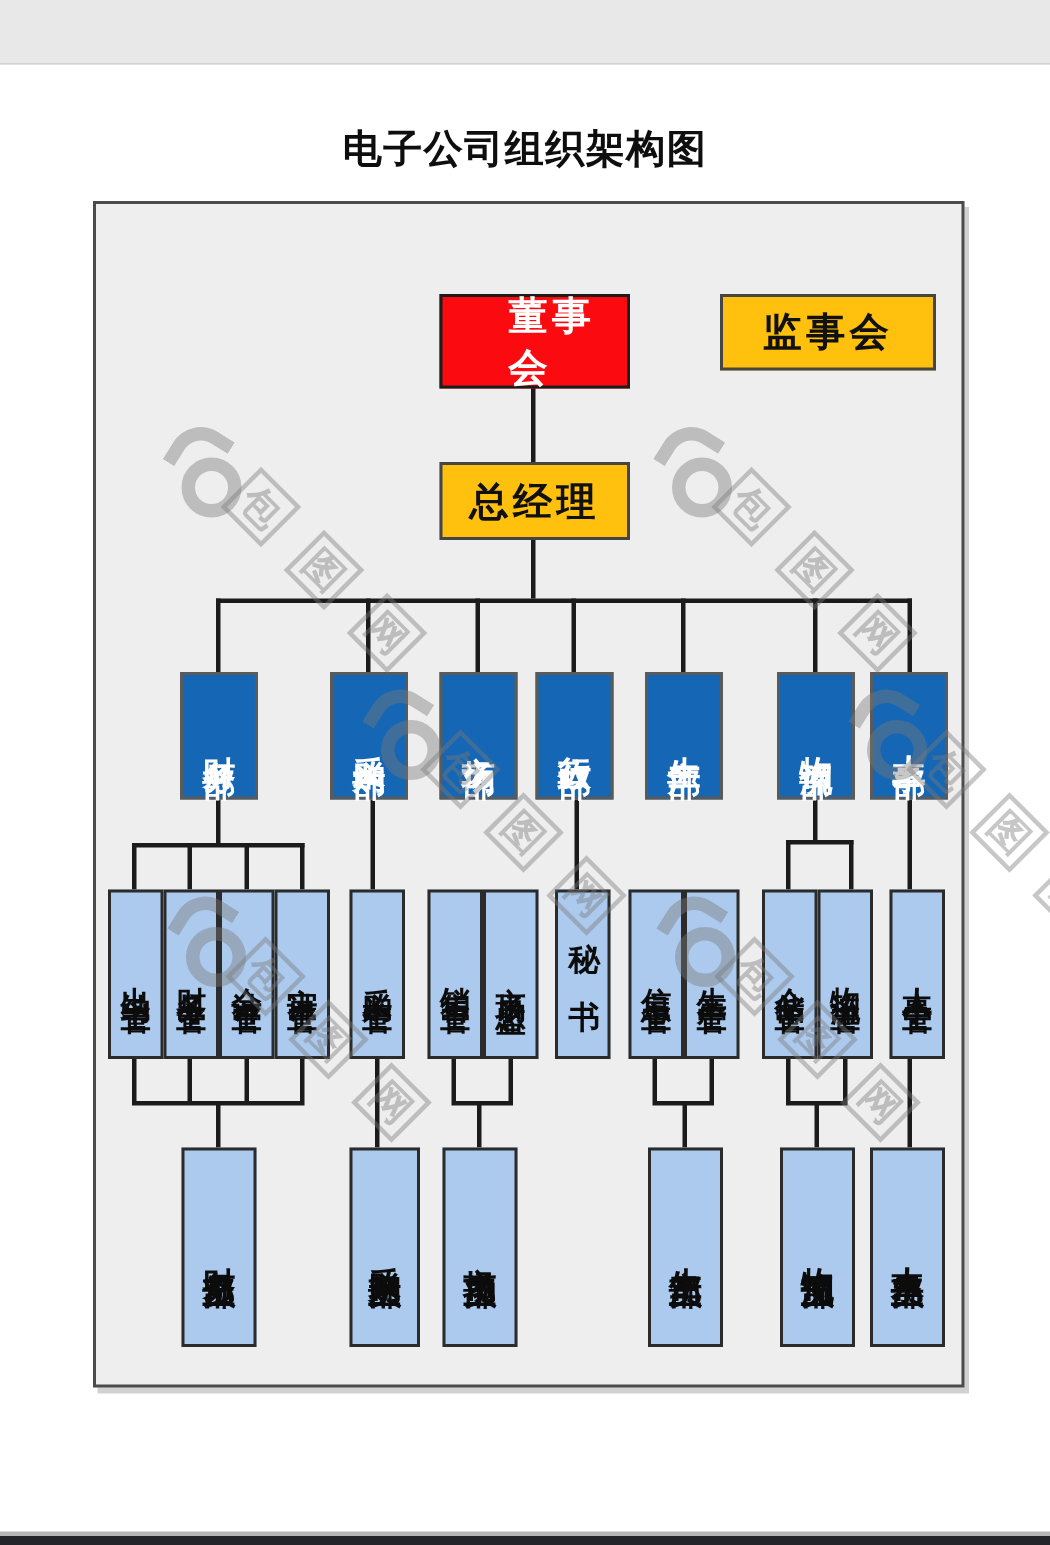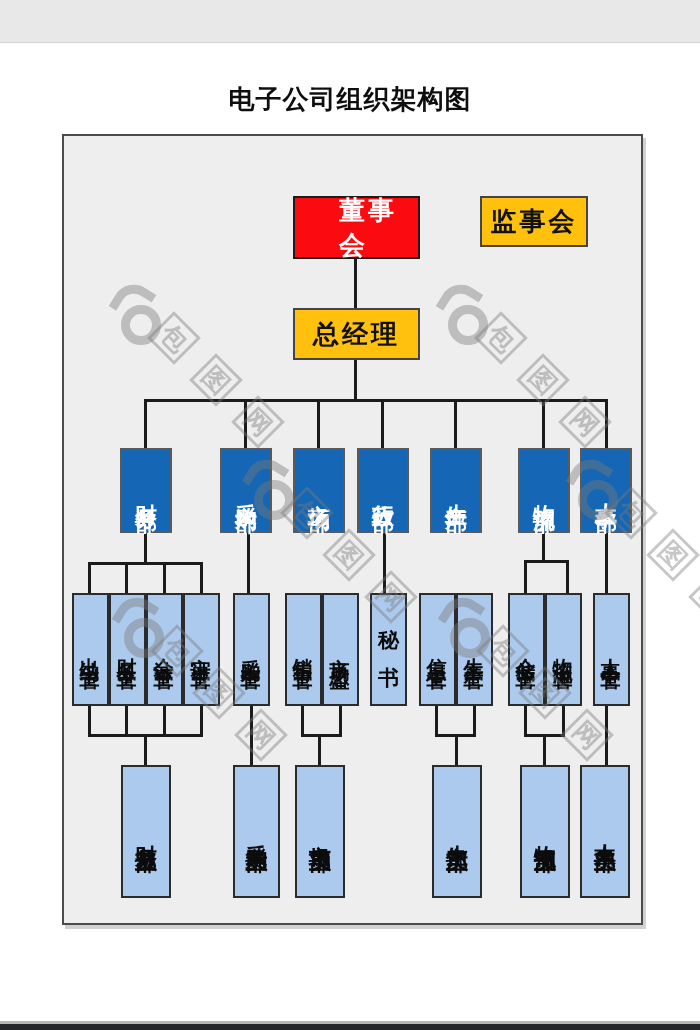--- a/index.html
+++ b/index.html
@@ -121,21 +121,21 @@
 <div class="ln" style="left:455px;top:734px;width:3px;height:31px;"></div>
 
 <div class="ln" style="left:524px;top:706px;width:3px;height:28px;"></div>
 <div class="ln" style="left:562px;top:706px;width:3px;height:28px;"></div>
 <div class="ln" style="left:524px;top:734px;width:41px;height:3px;"></div>
 <div class="ln" style="left:543px;top:734px;width:3px;height:31px;"></div>
 
 <div class="ln" style="left:605px;top:706px;width:3px;height:59px;"></div>
 
 <div class="box box-red h-label" style="left:293px;top:196px;width:127px;height:63px;padding-left:44px;">董事会</div>
-<div class="box box-yellow h-label" style="left:480px;top:196px;width:108px;height:51px;">监事会</div>
+<div class="box box-yellow h-label" style="left:480px;top:196px;width:144px;height:51px;">监事会</div>
 <div class="box box-yellow h-label" style="left:293px;top:308px;width:127px;height:52px;">总经理</div>
 
 <div class="box box-blue vert dept" style="left:120px;top:448px;width:52px;height:85px;">财务部</div>
 <div class="box box-blue vert dept" style="left:220px;top:448px;width:52px;height:85px;">采购部</div>
 <div class="box box-blue vert dept" style="left:293px;top:448px;width:52px;height:85px;">市场部</div>
 <div class="box box-blue vert dept" style="left:357px;top:448px;width:52px;height:85px;">行政部</div>
 <div class="box box-blue vert dept" style="left:430px;top:448px;width:52px;height:85px;">生产部</div>
 <div class="box box-blue vert dept" style="left:518px;top:448px;width:52px;height:85px;">物流部</div>
 <div class="box box-blue vert dept" style="left:580px;top:448px;width:52px;height:85px;">人事部</div>
 

